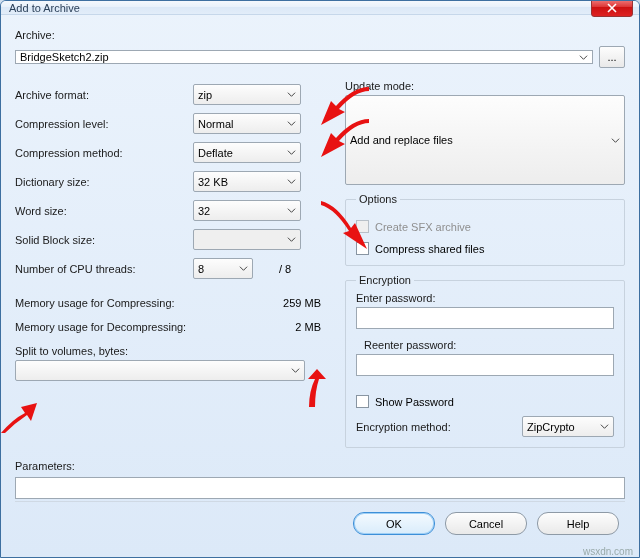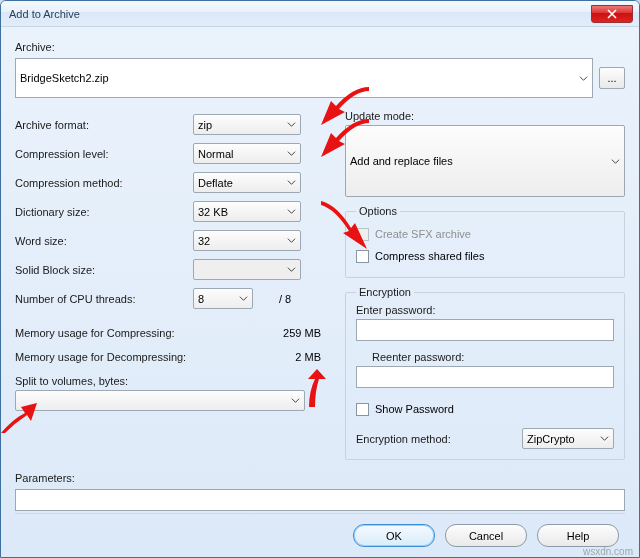--- a/index.html
+++ b/index.html
@@ -7,21 +7,21 @@
   .window {
     width: 640px; height: 558px;
     background: linear-gradient(to bottom, #ebf3fc 0%, #dce9f8 100%);
     border: 1px solid #3d6fa0;
     border-radius: 6px 6px 0 0;
     box-shadow: 2px 3px 6px rgba(0,0,0,0.4);
     position: relative;
     overflow: hidden;
   }
   .titlebar {
-    height: 26px;
+    height: 14px;
     background: linear-gradient(to bottom, #f4f8fd 0%, #e8f1fb 45%, #dbe8f7 46%, #e2edf9 100%);
     display: flex; align-items: center; justify-content: space-between;
     padding: 0 0 0 8px;
     border-bottom: 1px solid #c6d7ea;
   }
   .titlebar .title { color:#2a3f58; }
   .closebtn {
     width: 42px; height: 18px;
     background: linear-gradient(to bottom, #e77 0%, #d33 45%, #c11 46%, #d22 100%);
     border: 1px solid #933; border-radius: 0 0 3px 3px;
@@ -40,38 +40,38 @@
   .combo {
     display:flex; align-items:center; justify-content:space-between;
     height:21px; padding:0 4px;
     background: linear-gradient(to bottom,#fdfdfd,#ededed);
     border:1px solid #9da8b3; border-radius:2px;
   }
   .combo.wide { flex:1;gap:16px; }
   .combo-sm { width:108px; }
   .dd-icon { width:9px;height:9px; }
   .archive-input {
-    flex:1; height:40px; padding:2px 4px; border:1px solid #9da8b3; background:#fff;
+    flex:1; height:14px; padding:2px 4px; border:1px solid #9da8b3; background:#fff;
     display:flex; align-items:center; justify-content:space-between;
   }
   .browse {
     width:26px; height:22px; margin-left:6px;
     background:linear-gradient(to bottom,#fdfdfd,#e9e9e9);
     border:1px solid #9da8b3; border-radius:2px;
     display:flex;align-items:center;justify-content:center;
   }
   .two-col { display:flex; gap:18px; flex:1; }
   .left { width:312px; display:flex; flex-direction:column; }
   .right { flex:1; display:flex; flex-direction:column; }
   fieldset {
     border:1px solid #c7d2de; border-radius:2px;
     padding:6px 10px 10px 10px; margin:0;
   }
   legend { color:#1a1a1a; padding:0 3px; }
-  .chk { display:flex; align-items:center; gap:6px; height:22px; }
+  .chk { display:flex; align-items:flex-end; gap:6px; height:22px; }
   .chk-box { width:13px;height:13px;border:1px solid #8895a2;background:#fff; }
   .chk-box.dis { background:#efefef; border-color:#b8c0c8; }
   .text-input { width:100%; height:22px; border:1px solid #9da8b3; background:#fff; padding:2px 4px; }
   .mem-row { display:flex; justify-content:space-between; height:24px; align-items:center; padding-right:6px;}
   .buttons {
     display:flex; justify-content:flex-end; gap:10px;
     padding:10px 6px 0 0; border-top:1px solid #cfd9e4; margin-top:auto;
   }
   .btn {
     width:82px; height:23px;
@@ -228,21 +228,21 @@
           <div class="chk">
             <div class="chk-box"></div>
             <span>Compress shared files</span>
           </div>
         </fieldset>
 
         <fieldset>
           <legend>Encryption</legend>
           <div class="lbl" style="margin-bottom:3px;">Enter password:</div>
           <input class="text-input" style="">
-          <div class="lbl" style="margin:10px 0 3px 16px;">Reenter password:</div>
+          <div class="lbl" style="margin:10px 0 3px 8px;">Reenter password:</div>
           <input class="text-input" style="">
           <div class="chk" style="margin-top:10px;">
             <div class="chk-box"></div>
             <span>Show Password</span>
           </div>
           <div style="display:flex;align-items:center;justify-content:space-between;margin-top:8px;text-align:right;">
             <span class="lbl">Encryption method:</span>
             <div class="combo" style="width:92px;">
               <span>ZipCrypto</span>
               <svg class="dd-icon" viewBox="0 0 10 10">

